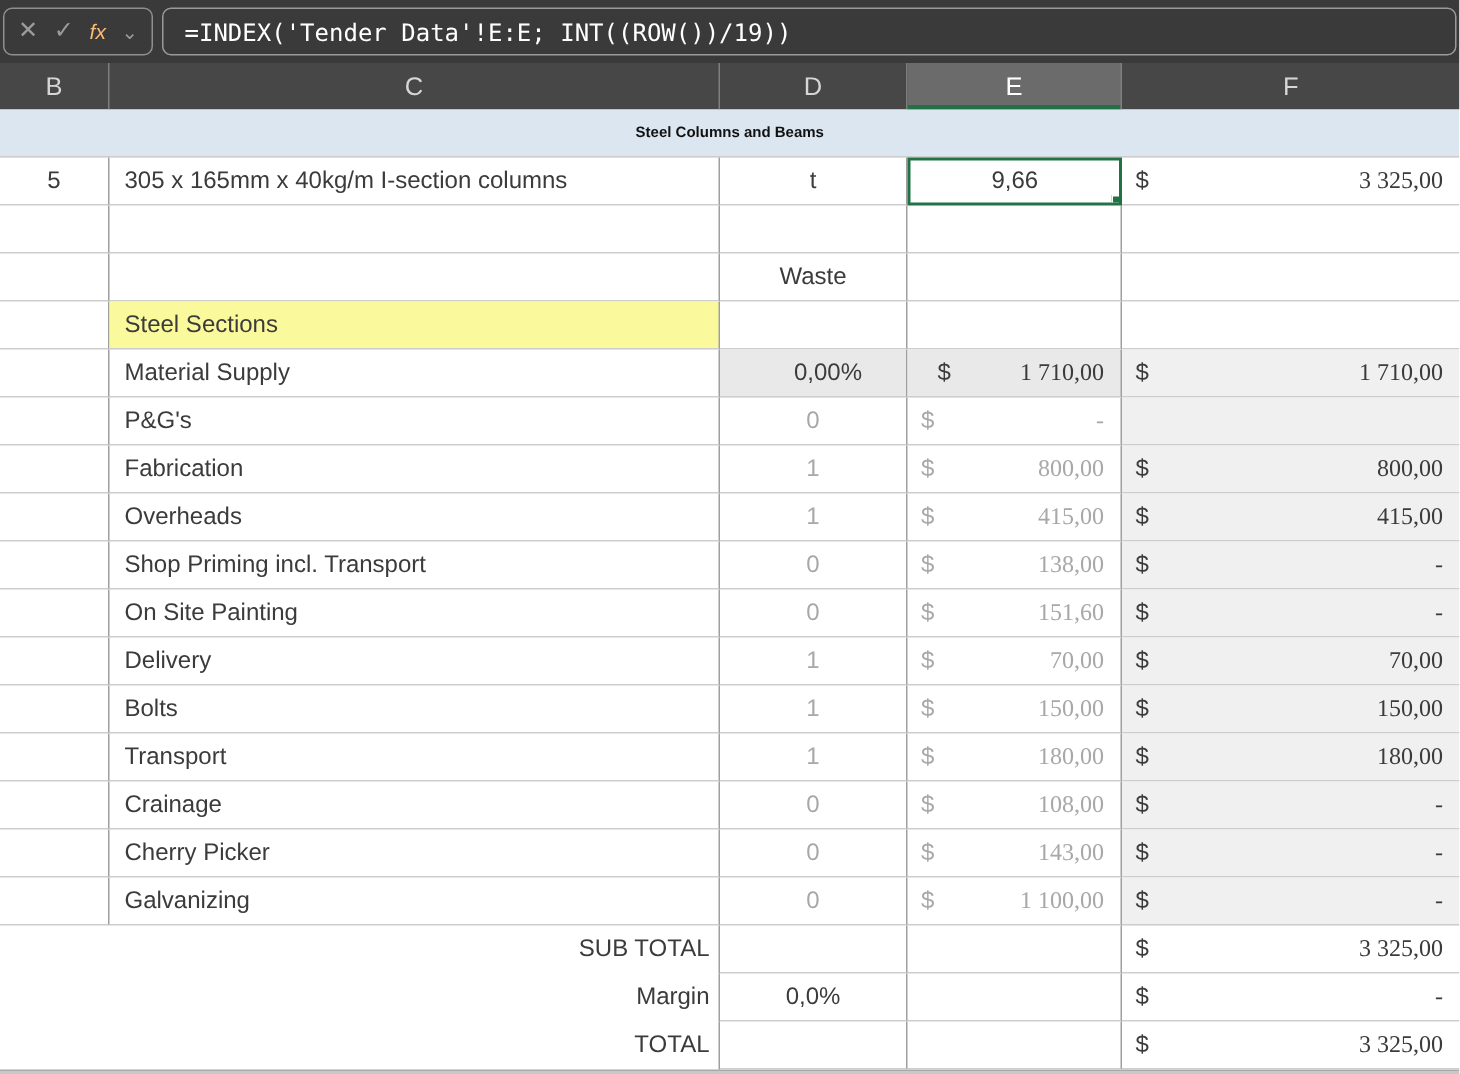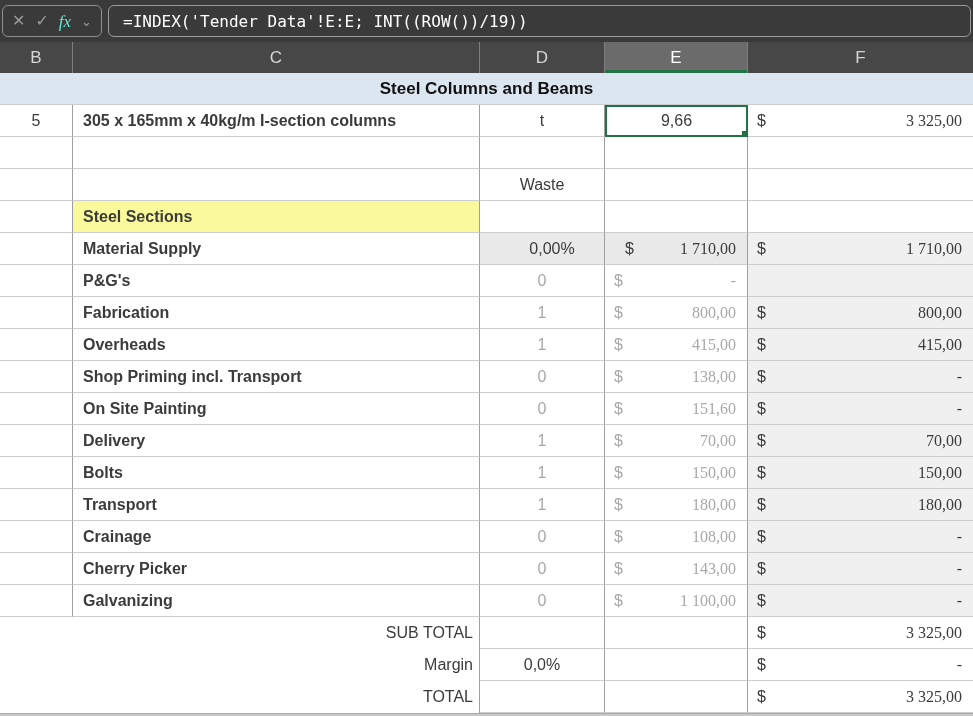--- a/index.html
+++ b/index.html
@@ -15,21 +15,21 @@
     height:42px;background:var(--dark1);
     position:relative;
   }
   .fbtns{
     position:absolute;left:2px;top:5px;bottom:5px;width:100px;
     border:1px solid #8f8f8f;border-radius:6px;
     display:flex;align-items:center;justify-content:space-between;
     padding:0 9px;box-sizing:border-box;
   }
   .fx-cancel,.fx-ok{color:#9b9b9b;font-size:16px;line-height:1;cursor:default;}
-  .fx-fx{color:#5eead4;font-size:17px;font-style:italic;font-family:Liberation Serif, serif;line-height:1;}
+  .fx-fx{color:#fdba74;font-size:14px;font-style:italic;font-family:Liberation Sans, sans-serif;line-height:1;}
   .fx-chev{color:#9b9b9b;font-size:13px;line-height:1;}
   .finput{
     position:absolute;left:108px;top:5px;bottom:5px;right:2px;
     border:1px solid #9a9a9a;border-radius:6px;
     display:flex;align-items:center;
     padding:0 0 0 14px;box-sizing:border-box;
     color:#ffffff;font-family:"DejaVu Sans Mono",monospace;font-size:16px;
     white-space:nowrap;overflow:hidden;
   }
 
@@ -57,37 +57,37 @@
     display:flex;align-items:center;
     font-size:16px;color:var(--ink);
     overflow:hidden;white-space:nowrap;
   }
   .cb{width:73px;}
   .cc{width:407px;}
   .cd{width:125px;}
   .ce{width:143px;}
   .cf{width:225px;border-right:none;}
   .ac{justify-content:center;}
-  .al{padding-left:10px;font-weight:bold;}
+  .al{padding-left:10px;}
   .ar{justify-content:flex-end;padding-right:6px;}
   .money{justify-content:space-between;padding:0 11px 0 9px;}
   .money .cur{flex:0 0 auto;}
   .money .val{flex:0 0 auto;font-family:Liberation Serif, serif;}
   .gray{color:var(--grayink);}
   .ink{color:var(--ink);}
   .shade{background:var(--shade);padding-left:20px;}
   .fshade{background:var(--fshade);}
   .yellow{background:var(--yellow);}
   .nob{border-right:none;border-bottom:none;}
   .nobb{border-bottom:none;}
 
   .title-row .cell{
     width:973px;border-right:none;
     justify-content:center;background:var(--titlebg);
-    font-weight:bold;font-size:17px;color:#111;
+    font-weight:bold;font-size:10px;color:#111;
   }
 
   .selcell{
     border:2px solid var(--green) !important;
     position:relative;z-index:2;
     justify-content:center;
   }
   .fill-handle{
     position:absolute;right:-4px;bottom:-4px;width:7px;height:7px;
     background:var(--green);border:1px solid #ffffff;box-sizing:content-box;

